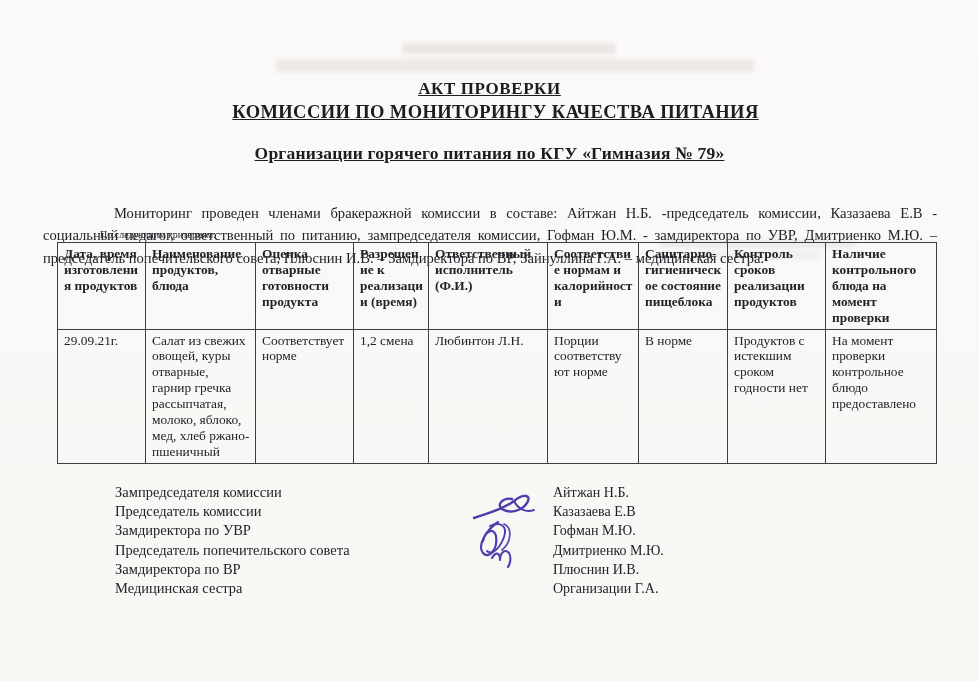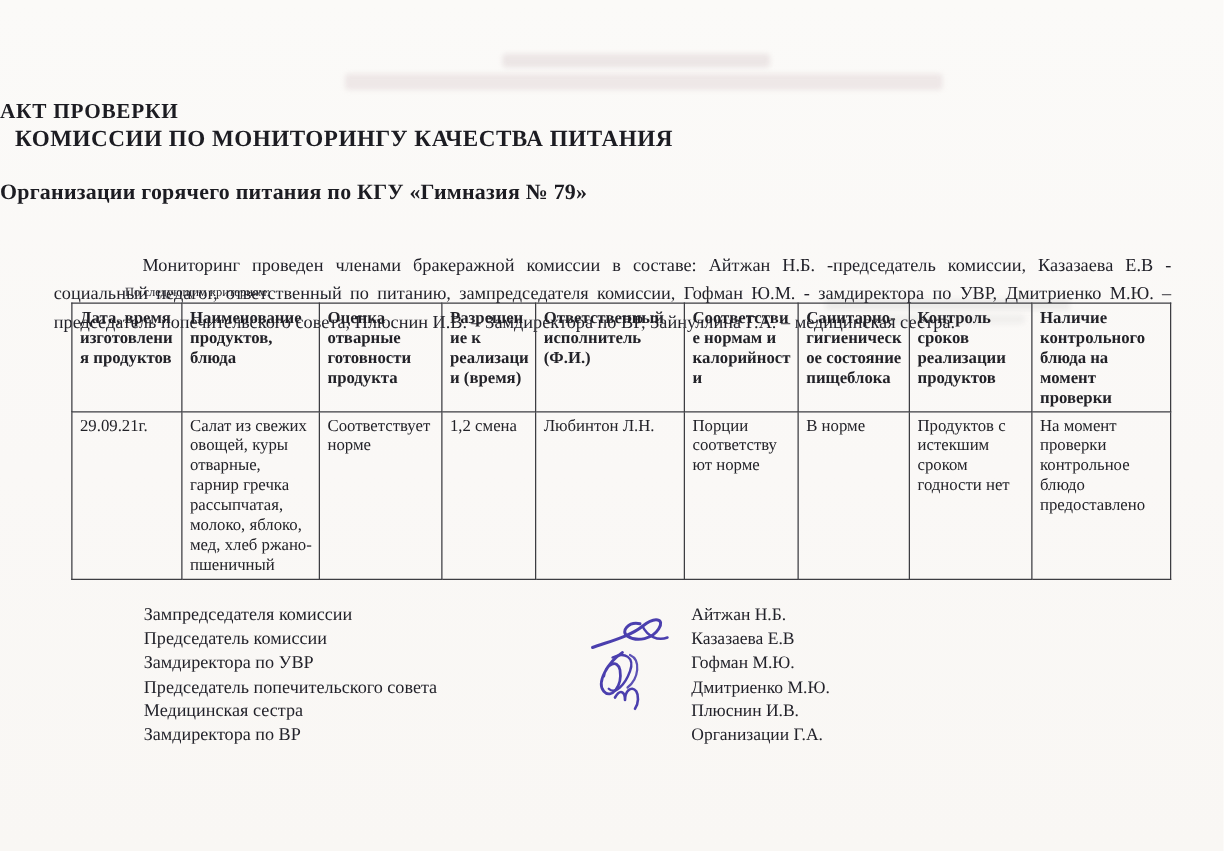--- a/index.html
+++ b/index.html
@@ -15,21 +15,21 @@
   
   .ghost {
     position:absolute; border-radius:3px;
     filter:blur(2px); pointer-events:none;
   }
   .ghost-1 { left:402px; top:43px;  width:214px; height:11px; background:rgba(214,196,200,.38); }
   .ghost-2 { left:276px; top:59px;  width:478px; height:13px; background:rgba(214,196,200,.34); }
   .ghost-3 { left:660px; top:239px; width:196px; height:9px;  background:rgba(205,205,205,.30); }
   .ghost-4 { left:700px; top:252px; width:120px; height:7px;  background:rgba(205,205,205,.22); }
 
-  .title-block { position:absolute; left:0; top:79px; width:979px; text-align:left; color:#1c1c22; }
+  .title-block { position:absolute; left:0; top:79px; width:979px; text-align:center; color:#1c1c22;text-decoration:underline; }
   .title-1 { font-size:17px;  font-weight:bold; letter-spacing:.6px; }
   .title-2 { font-size:18.5px; font-weight:bold; letter-spacing:.4px; margin-top:3px;padding-left:12px; }
   .title-3 { font-size:17.5px; font-weight:bold; letter-spacing:.2px; margin-top:20px; }
 
   .intro {
     position:absolute; left:43px; top:164px; width:894px;
     font-size:14.6px; line-height:22.4px; text-align:justify; text-indent:71px;margin-top:38px;
   }
   .criteria { position:absolute; left:100px; top:229px; font-size:10px; }
 
@@ -151,22 +151,22 @@
 предоставлено</td>
       </tr>
     </tbody>
   </table>
 
   <div class="sig-roles">
     <div>Зампредседателя комиссии</div>
     <div>Председатель комиссии</div>
     <div>Замдиректора по УВР</div>
     <div>Председатель попечительского совета</div>
+    <div>Замдиректора по ВР</div>
     <div>Медицинская сестра</div>
-    <div>Замдиректора по ВР</div>
   </div>
 
   <div class="sig-names">
     <div>Айтжан Н.Б.</div>
     <div>Казазаева Е.В</div>
     <div>Гофман М.Ю.</div>
     <div>Дмитриенко М.Ю.</div>
     <div>Плюснин И.В.</div>
     <div>Организации Г.А.</div>
   </div>

